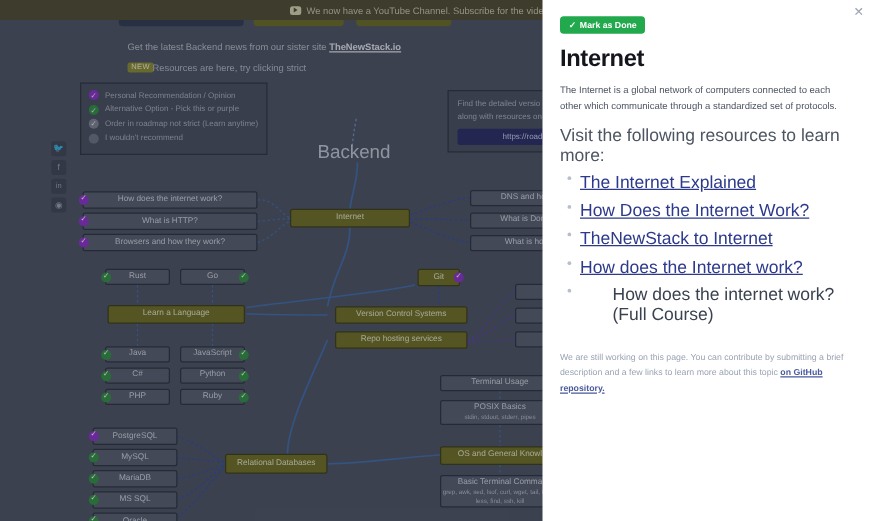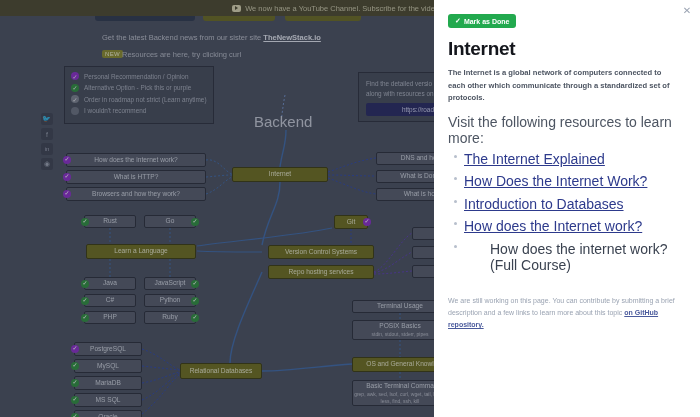--- a/index.html
+++ b/index.html
@@ -83,21 +83,21 @@
   #panel .close{
     position:absolute;right:7px;top:5px;width:12px;height:12px;
     color:#9aa3b2;font-size:10px;line-height:12px;text-align:center;cursor:pointer;
   }
   .donebtn{
     display:inline-flex;align-items:center;gap:3px;
     background:#22a94e;color:#fff;font-size:7px;font-weight:bold;
     padding:3px 7px;border-radius:3px;border:none;
   }
   .ptitle{margin:10px 0 7px 0;font-size:19px;font-weight:bold;color:#14161c;letter-spacing:-.3px;}
-  .pdesc{margin:0 0 9px 0;font-size:7.6px;color:#4d5562;line-height:1.65;font-weight:bold;}
+  .pdesc{margin:0 0 9px 0;font-size:7.6px;color:#4d5562;line-height:1.65;}
   .pvisit{margin:0 0 5px 0;font-size:14px;color:#4d5562;}
   ul.reslist{margin:0;padding:0 0 0 16px;list-style:none;}
   ul.reslist li{position:relative;margin-bottom:6.5px;font-size:14px;}
   ul.reslist li:before{content:"";position:absolute;left:-10px;top:4px;width:3px;height:3px;border-radius:50%;background:#b7bfcc;}
   ul.reslist a{color:#2d3a8c;text-decoration:underline;}
   ul.reslist li.plain{color:#3a4250;padding-left:26px;}
   .pfoot{margin-top:22px;font-size:7px;color:#9aa3b2;line-height:1.75;}
   .pfoot a{color:#4a5a9c;text-decoration:underline;font-weight:bold;}
 </style>
 </head>
@@ -150,21 +150,21 @@
     <div class="navbtn" style="left:285px;width:76px;background:#6a6a23;"></div>
     <div class="navbtn" style="left:585px;width:60px;background:#333a4b;"></div>
   </div>
 
   <div class="hdr">
     <div class="hdr-line">
       <span>Get the latest Backend news from our sister site</span>
       <a href="#">TheNewStack.io</a>
     </div>
     <div class="newtag">NEW</div>
-    <div class="newtxt">Resources are here, try clicking curl</div>
+    <div class="newtxt">Resources are here, try clicking strict</div>
     <div class="searchbox">
       <span class="mag"></span>
       <span>Search T</span>
     </div>
   </div>
 
   <div class="social">
     <div class="sicon">🐦</div>
     <div class="sicon">f</div>
     <div class="sicon" style="font-size:6px;">in</div>
@@ -323,21 +323,21 @@
     <span>Mark as Done</span>
   </button>
 
   <h1 class="ptitle">Internet</h1>
   <p class="pdesc">The Internet is a global network of computers connected to each other which communicate through a standardized set of protocols.</p>
   <p class="pvisit">Visit the following resources to learn more:</p>
 
   <ul class="reslist" id="reslist">
       <li><a href="#">The Internet Explained</a></li>
       <li><a href="#">How Does the Internet Work?</a></li>
-      <li><a href="#">Introduction to Databases</a></li>
+      <li><a href="#">TheNewStack to Internet</a></li>
       <li><a href="#">How does the Internet work?</a></li>
       <li class="plain">How does the internet work? (Full Course)</li>
     </ul>
 
   <div class="pfoot">
     <span>We are still working on this page. You can contribute by submitting a brief description and a few links to learn more about this topic </span><a href="#">on GitHub repository.</a>
   </div>
 </div>
 
 </body></html>

